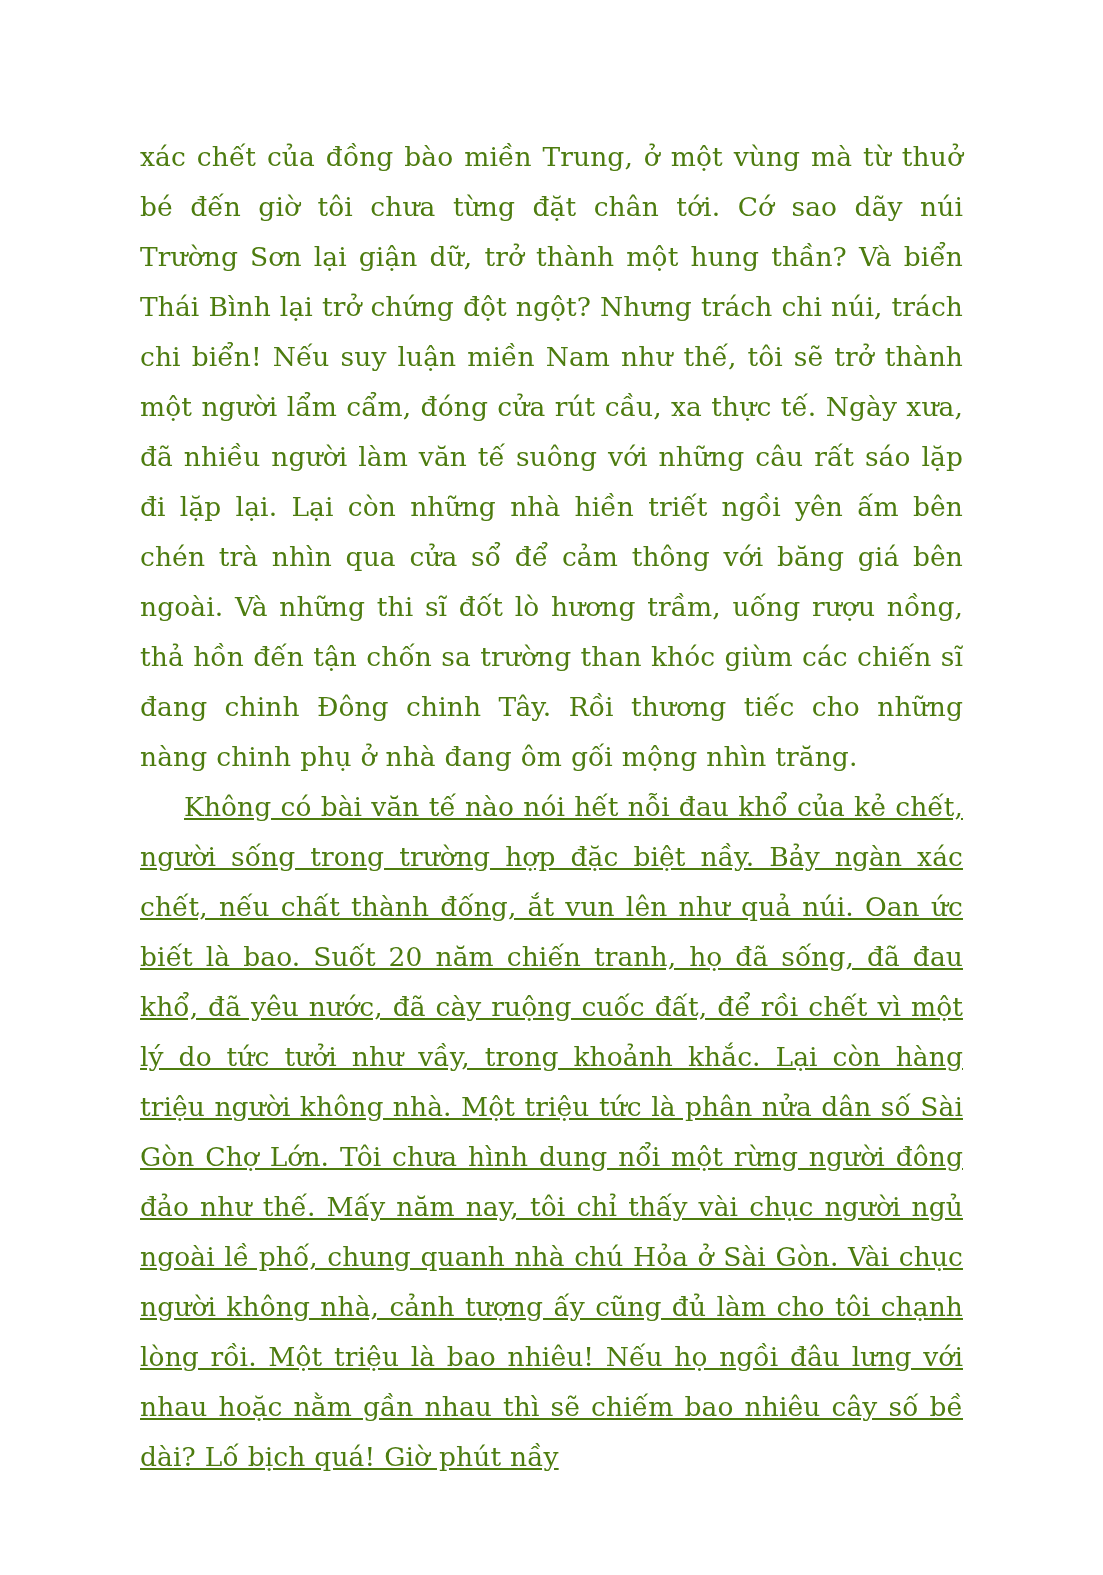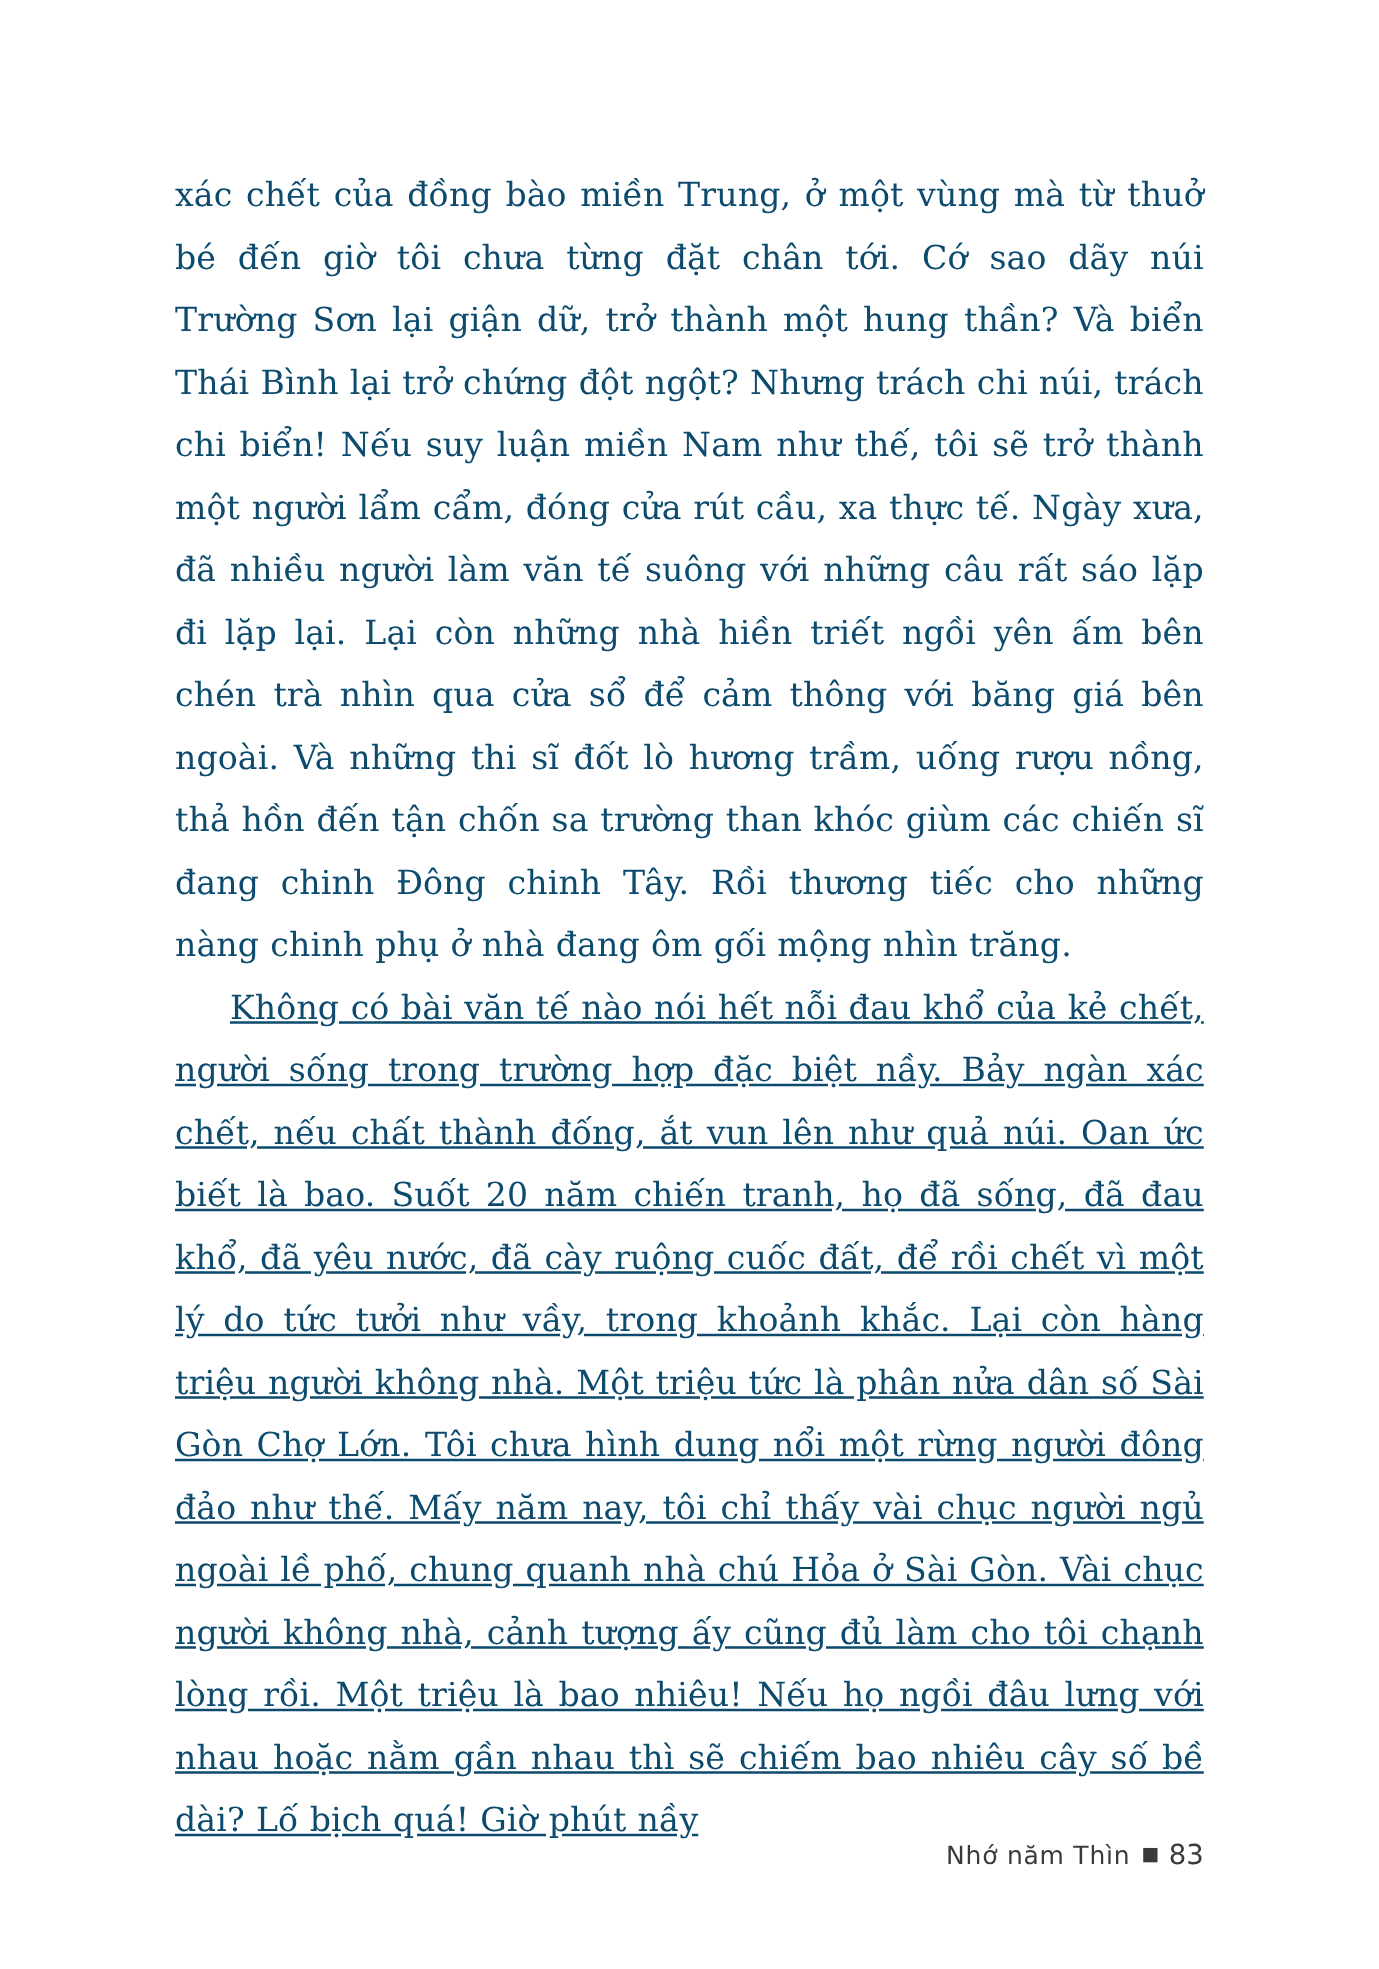--- a/index.html
+++ b/index.html
@@ -17,21 +17,21 @@
     position: relative;
     width: 1103px;
     height: 1575px;
     box-sizing: border-box;
     padding: 132px 140px 0 140px;
   }
   .body-text {
     font-family: "DejaVu Serif", serif;
     font-size: 26.5px;
     line-height: 50px;
-    color: #0c4a6e;
+    color: #4d7c0f;
     text-align: justify;
     text-justify: inter-word;
     letter-spacing: 0.1px;
     word-spacing: 0.4px;
   }
   .body-text p {
     margin: 0;
   }
   .body-text p.indent {
     text-indent: 44px;
@@ -63,17 +63,14 @@
 </head>
 <body>
 
 <div class="page">
 
   <div class="body-text">
     <p class="para-1">xác chết của đồng bào miền Trung, ở một vùng mà từ thuở bé đến giờ tôi chưa từng đặt chân tới. Cớ sao dãy núi Trường Sơn lại giận dữ, trở thành một hung thần? Và biển Thái Bình lại trở chứng đột ngột? Nhưng trách chi núi, trách chi biển! Nếu suy luận miền Nam như thế, tôi sẽ trở thành một người lẩm cẩm, đóng cửa rút cầu, xa thực tế. Ngày xưa, đã nhiều người làm văn tế suông với những câu rất sáo lặp đi lặp lại. Lại còn những nhà hiền triết ngồi yên ấm bên chén trà nhìn qua cửa sổ để cảm thông với băng giá bên ngoài. Và những thi sĩ đốt lò hương trầm, uống rượu nồng, thả hồn đến tận chốn sa trường than khóc giùm các chiến sĩ đang chinh Đông chinh Tây. Rồi thương tiếc cho những nàng chinh phụ ở nhà đang ôm gối mộng nhìn trăng.</p>
     <p class="indent">Không có bài văn tế nào nói hết nỗi đau khổ của kẻ chết, người sống trong trường hợp đặc biệt nầy. Bảy ngàn xác chết, nếu chất thành đống, ắt vun lên như quả núi. Oan ức biết là bao. Suốt 20 năm chiến tranh, họ đã sống, đã đau khổ, đã yêu nước, đã cày ruộng cuốc đất, để rồi chết vì một lý do tức tưởi như vầy, trong khoảnh khắc. Lại còn hàng triệu người không nhà. Một triệu tức là phân nửa dân số Sài Gòn Chợ Lớn. Tôi chưa hình dung nổi một rừng người đông đảo như thế. Mấy năm nay, tôi chỉ thấy vài chục người ngủ ngoài lề phố, chung quanh nhà chú Hỏa ở Sài Gòn. Vài chục người không nhà, cảnh tượng ấy cũng đủ làm cho tôi chạnh lòng rồi. Một triệu là bao nhiêu! Nếu họ ngồi đâu lưng với nhau hoặc nằm gần nhau thì sẽ chiếm bao nhiêu cây số bề dài? Lố bịch quá! Giờ phút nầy</p>
   </div>
 
-  <div class="footer">
-    <span>Nhớ năm Thìn</span><span class="sep">■</span><span class="pagenum">83</span>
-  </div>
 
 </div>
 
 </body></html>

